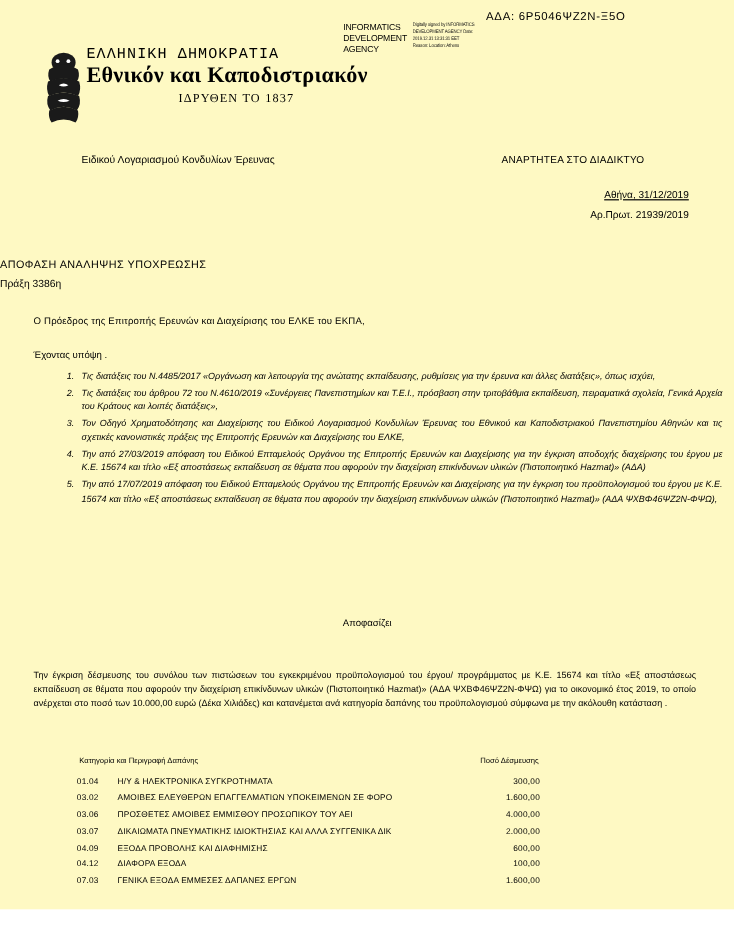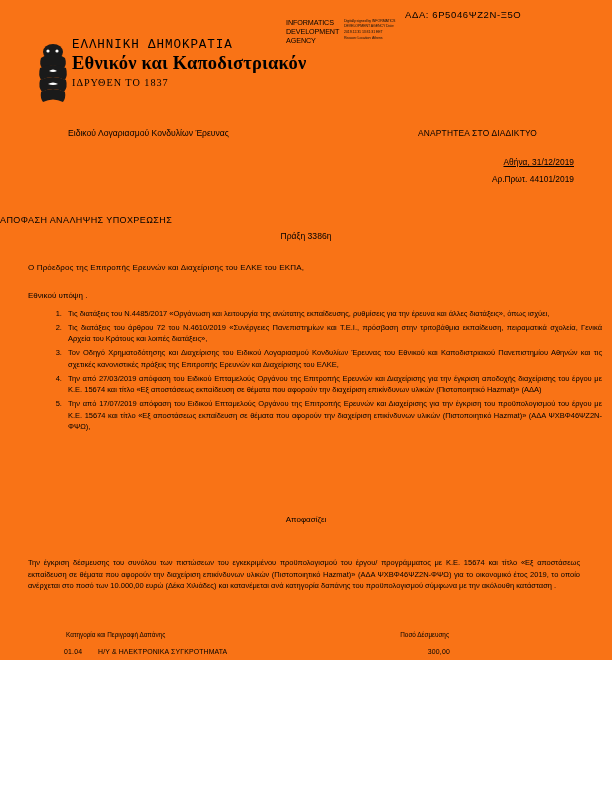--- a/index.html
+++ b/index.html
@@ -7,22 +7,22 @@
     padding: 0;
     background: #ffffff;
   }
   body {
     font-family: "Liberation Sans", sans-serif;
     color: #000000;
   }
   .page {
     position: relative;
     width: 612px;
-    height: 660px;
-    background: #f97316;
+    height: 758px;
+    background: #fef9c3;
     overflow: hidden;
     box-sizing: border-box;
   }
 
   
   .ada-line {
     position: absolute;
     top: 9px;
     left: 405px;
     font-size: 9.5px;
@@ -79,21 +79,21 @@
     font-family: "Liberation Serif", serif;
     font-size: 18.5px;
     font-weight: bold;
     line-height: 23px;
     letter-spacing: 0.2px;
   }
   .lh-l4 {
     font-family: "Liberation Serif", serif;
     font-size: 10.2px;
     letter-spacing: 1px;
-    text-align: left;
+    text-align: center;
     width: 250px;
     margin-top: 2px;
   }
 
   .unit {
     position: absolute;
     left: 68px;
     top: 127px;
     font-size: 8.6px;
     line-height: 12.5px;
@@ -125,21 +125,20 @@
     left: 0; right: 0;
     top: 215px;
     text-align: left;
     font-size: 9px;
     letter-spacing: 0.4px;
   }
   .doc-subtitle {
     position: absolute;
     left: 0; right: 0;
     top: 231px;
-    text-align: center;
     font-size: 8.6px;
   }
 
   
   .intro {
     position: absolute;
     left: 28px;
     top: 263px;
     font-size: 8px;
     letter-spacing: 0.15px;
@@ -154,20 +153,21 @@
   ol.legal {
     position: absolute;
     left: 38px;
     top: 308px;
     width: 538px;
     margin: 0;
     padding: 0 0 0 26px;
     font-size: 7.5px;
     line-height: 11.4px;
     text-align: justify;
+    font-style: italic;
   }
   ol.legal > li {
     margin-bottom: 2.6px;
     padding-left: 4px;
   }
 
   .apofasizei {
     position: absolute;
     left: 0; right: 0;
     top: 515px;
@@ -238,28 +238,28 @@
     <div class="lh-l4">ΙΔΡΥΘΕΝ ΤΟ 1837</div>
   </div>
 
   <div class="unit">
     <div>Ειδικού Λογαριασμού Κονδυλίων Έρευνας</div>
   </div>
 
   <div class="pub-right">
     <div class="anart">ΑΝΑΡΤΗΤΕΑ ΣΤΟ ΔΙΑΔΙΚΤΥΟ</div>
     <div class="city">Αθήνα, 31/12/2019</div>
-    <div class="proto">Αρ.Πρωτ.  44101/2019</div>
+    <div class="proto">Αρ.Πρωτ.  21939/2019</div>
   </div>
 
   <div class="doc-title">ΑΠΟΦΑΣΗ ΑΝΑΛΗΨΗΣ ΥΠΟΧΡΕΩΣΗΣ</div>
   <div class="doc-subtitle">Πράξη 3386η</div>
 
   <div class="intro">Ο Πρόεδρος της Επιτροπής Ερευνών και Διαχείρισης του ΕΛΚΕ του ΕΚΠΑ,</div>
-  <div class="having">Εθνικού υπόψη .</div>
+  <div class="having">Έχοντας υπόψη .</div>
 
   <ol class="legal">
     <li>Τις διατάξεις του Ν.4485/2017 «Οργάνωση και λειτουργία της ανώτατης εκπαίδευσης, ρυθμίσεις για την έρευνα και άλλες διατάξεις», όπως ισχύει,</li>
     <li>Τις διατάξεις του άρθρου 72 του Ν.4610/2019 «Συνέργειες Πανεπιστημίων και Τ.Ε.Ι., πρόσβαση στην τριτοβάθμια εκπαίδευση, πειραματικά σχολεία, Γενικά Αρχεία του Κράτους και λοιπές διατάξεις»,</li>
     <li>Τον Οδηγό Χρηματοδότησης και Διαχείρισης του Ειδικού Λογαριασμού Κονδυλίων Έρευνας του Εθνικού και Καποδιστριακού Πανεπιστημίου Αθηνών και τις σχετικές κανονιστικές πράξεις της Επιτροπής Ερευνών και Διαχείρισης του ΕΛΚΕ,</li>
     <li>Την από 27/03/2019 απόφαση του Ειδικού Επταμελούς Οργάνου της Επιτροπής Ερευνών και Διαχείρισης για την έγκριση αποδοχής διαχείρισης του έργου με Κ.Ε. 15674 και τίτλο «Εξ αποστάσεως εκπαίδευση σε θέματα που αφορούν την διαχείριση επικίνδυνων υλικών (Πιστοποιητικό Hazmat)» (ΑΔΑ)</li>
     <li>Την από 17/07/2019 απόφαση του Ειδικού Επταμελούς Οργάνου της Επιτροπής Ερευνών και Διαχείρισης για την έγκριση του  προϋπολογισμού του έργου με Κ.Ε. 15674 και τίτλο «Εξ αποστάσεως εκπαίδευση σε θέματα που αφορούν την διαχείριση επικίνδυνων υλικών (Πιστοποιητικό Hazmat)» (ΑΔΑ ΨΧΒΦ46ΨΖ2Ν-ΦΨΩ),</li>
   </ol>
 
   <div class="apofasizei">Αποφασίζει</div>

